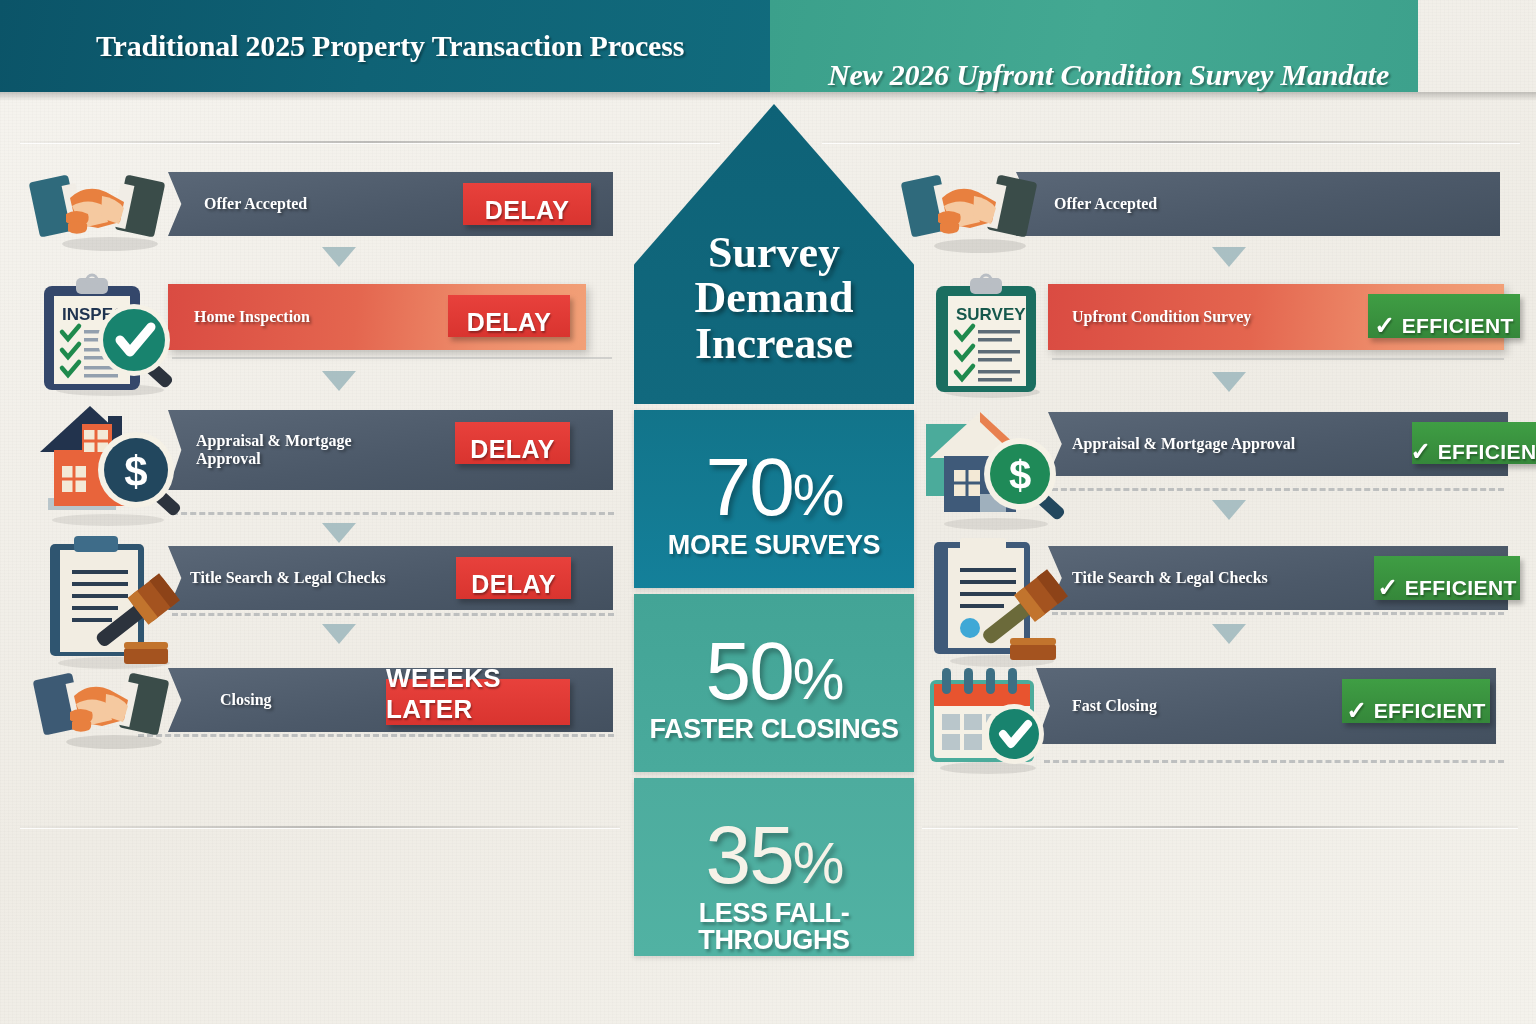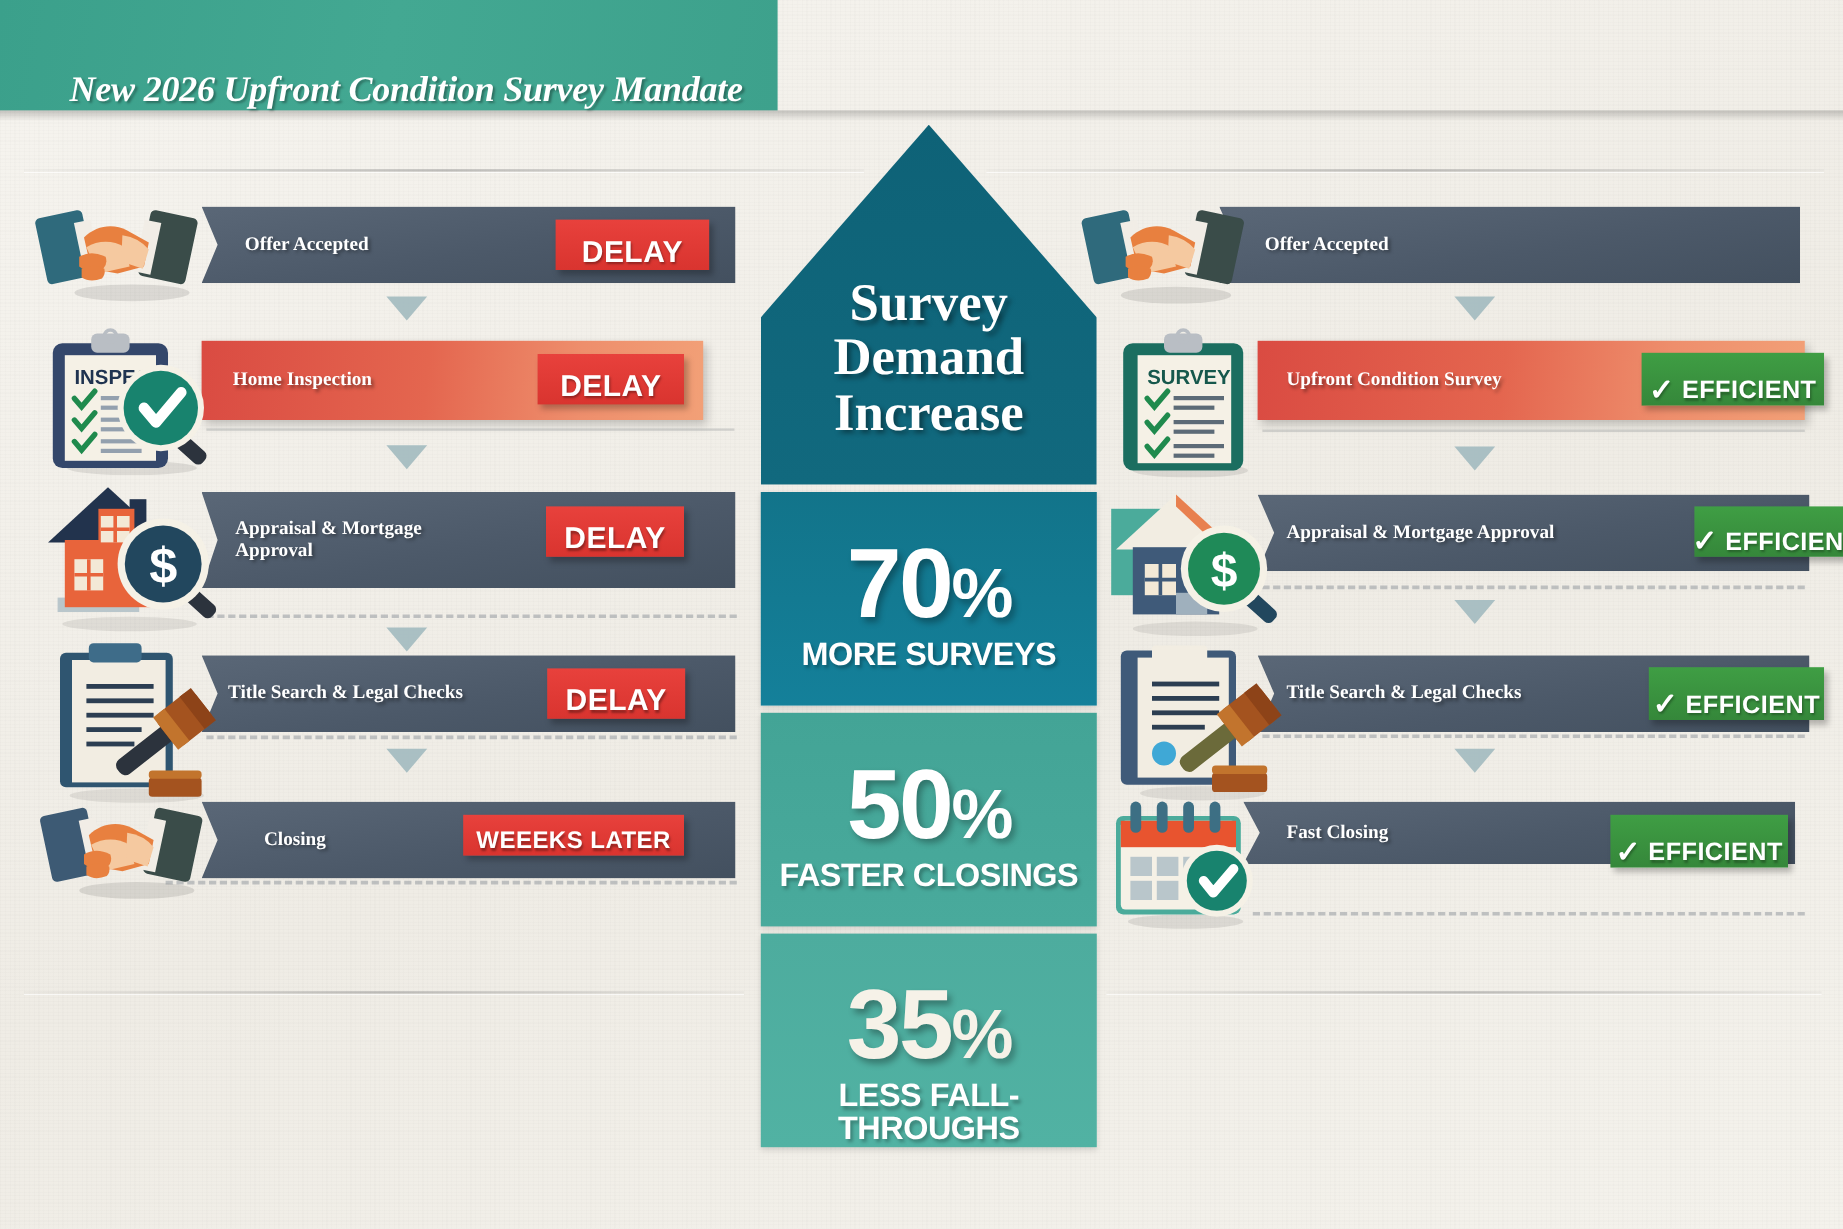--- a/index.html
+++ b/index.html
@@ -155,21 +155,21 @@
     text-shadow: 3px 3px 4px rgba(0,0,0,0.40);
     white-space: pre-line;
   }
   .statblock {
     position: absolute; left: 0; width: 280px;
     text-align: center; color: #ffffff;
     box-shadow: 0 2px 5px rgba(0,0,0,0.13);
   }
   .stat-num {
     font-family: "Liberation Sans", sans-serif;
-    font-weight: bold; font-size: 82px; line-height: 1;
+    font-weight: normal; font-size: 82px; line-height: 1;
     text-shadow: 3px 4px 5px rgba(0,0,0,0.30);
     letter-spacing: -2px;
   }
   .stat-num .pct { font-size: 58px; }
   .stat-cap {
     font-family: "Liberation Sans", sans-serif;
     font-weight: bold; font-size: 27px; line-height: 1;
     text-shadow: 2px 3px 3px rgba(0,0,0,0.28);
     letter-spacing: -0.4px;
     margin-top: 4px;
@@ -177,20 +177,23 @@
 
   
   .icon { position: absolute; }
 </style>
 </head>
 <body>
 
 <div class="paper-texture"></div>
 
 <div class="header">
+  <div class="header-left">
+    <div class="header-title">Traditional 2025 Property Transaction Process</div>
+  </div>
   <div class="header-right">
     <div class="header-title">New 2026 Upfront Condition Survey Mandate</div>
   </div>
 </div>
 <div class="header-shadow"></div>
 
 <div class="rule rule-tl"></div>
 <div class="rule rule-tr"></div>
 <div class="rule rule-bl"></div>
 <div class="rule rule-br"></div>
@@ -324,21 +327,21 @@
       </svg>
     </div>
   </div>
 
   <div class="connector" style="left:322px; top:624px;"></div>
 
   <div class="step">
     <div class="bar bar-dark pointed" style="left:168px; top:668px; width:445px; height:64px;">
       <span class="bar-label" style="margin-left:52px;">Closing</span>
     </div>
-    <div class="badge badge-delay" style="left:386px; top:679px; width:184px; height:34px; font-size:20px;">
+    <div class="badge badge-delay" style="left:386px; top:679px; width:184px; height:46px; font-size:26px;">
       <span>WEEEKS LATER</span>
     </div>
     <div class="dashline" style="left:138px; top:734px; width:476px;"></div>
 
     <div class="icon" style="left:28px; top:664px; width:146px; height:88px;">
       <svg viewBox="0 0 146 88" width="146" height="88">
         <ellipse cx="86" cy="78" rx="48" ry="7" fill="rgba(0,0,0,0.10)"></ellipse>
         <rect x="10" y="12" width="40" height="56" rx="4" fill="#3d5a74" transform="rotate(-12 30 40)"></rect>
         <rect x="96" y="12" width="40" height="56" rx="4" fill="#3a4c49" transform="rotate(12 116 40)"></rect>
         <rect x="42" y="18" width="14" height="44" fill="#f1ede6" transform="rotate(-12 49 40)"></rect>
@@ -492,21 +495,21 @@
           <rect x="106" y="72" width="13" height="34" fill="#c2742d"></rect>
           <rect x="135" y="72" width="13" height="34" fill="#8d4318"></rect>
         </g>
       </svg>
     </div>
   </div>
 
   <div class="connector" style="left:316px; top:624px;"></div>
 
   <div class="step">
-    <div class="bar bar-dark pointed" style="left:140px; top:668px; width:460px; height:52px;">
+    <div class="bar bar-dark pointed" style="left:140px; top:668px; width:460px; height:76px;">
       <span class="bar-label" style="margin-left:36px;">Fast Closing</span>
     </div>
     <div class="badge badge-efficient" style="left:446px; top:679px; width:148px; height:44px;">
       <span class="chk">✓</span>
       <span>EFFICIENT</span>
     </div>
     <div class="dashline" style="left:148px; top:760px; width:460px;"></div>
 
     <div class="icon" style="left:22px; top:656px; width:140px; height:120px;">
       <svg viewBox="0 0 140 120" width="140" height="120">

